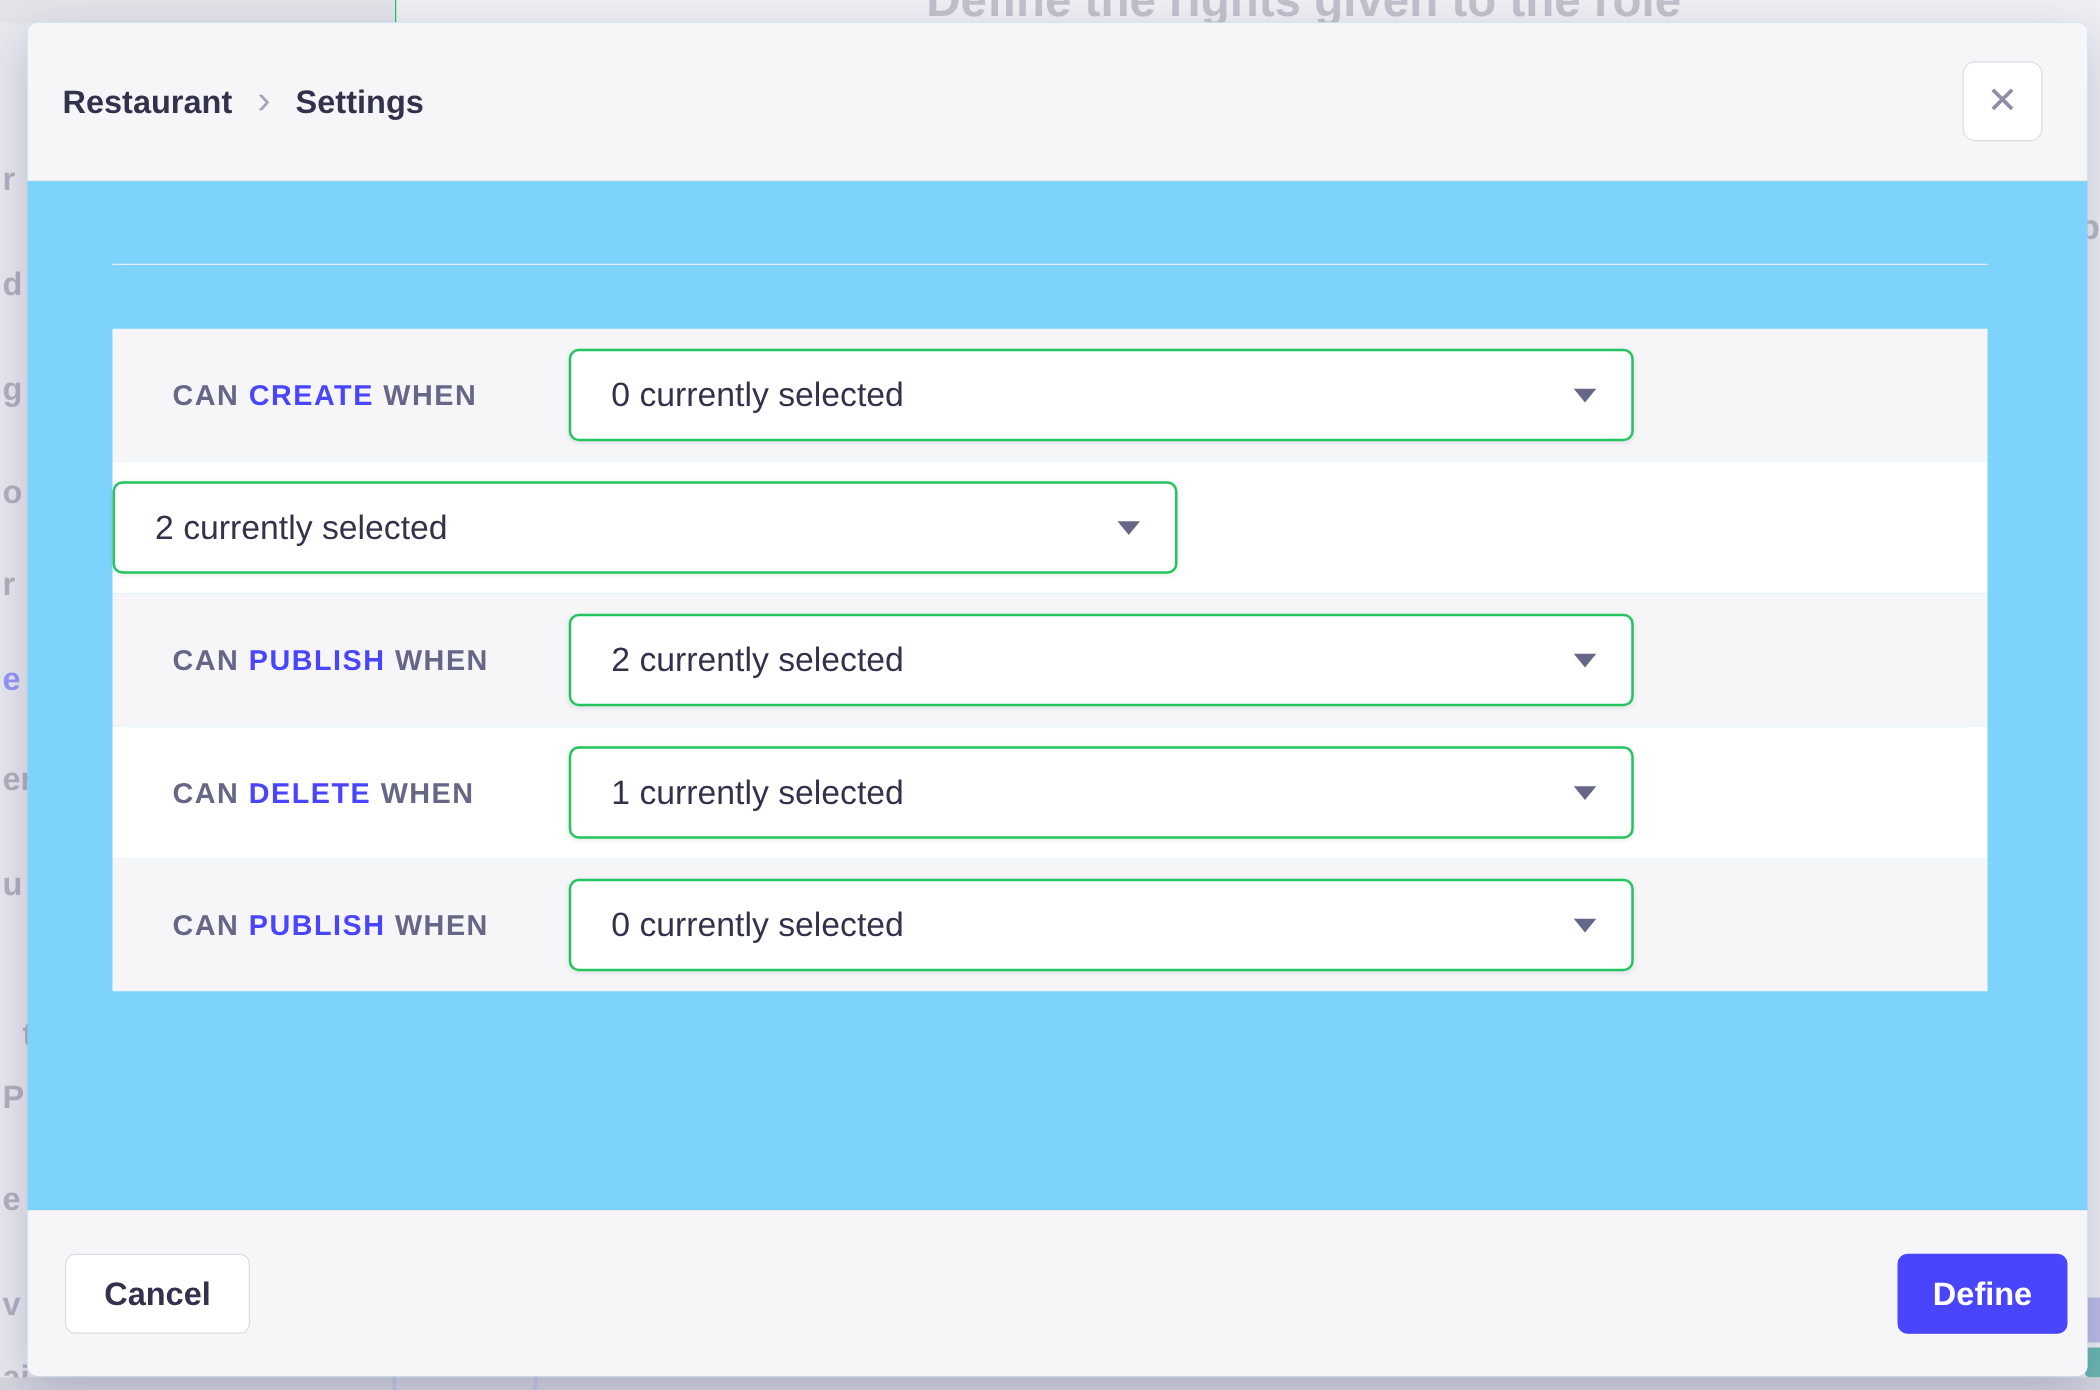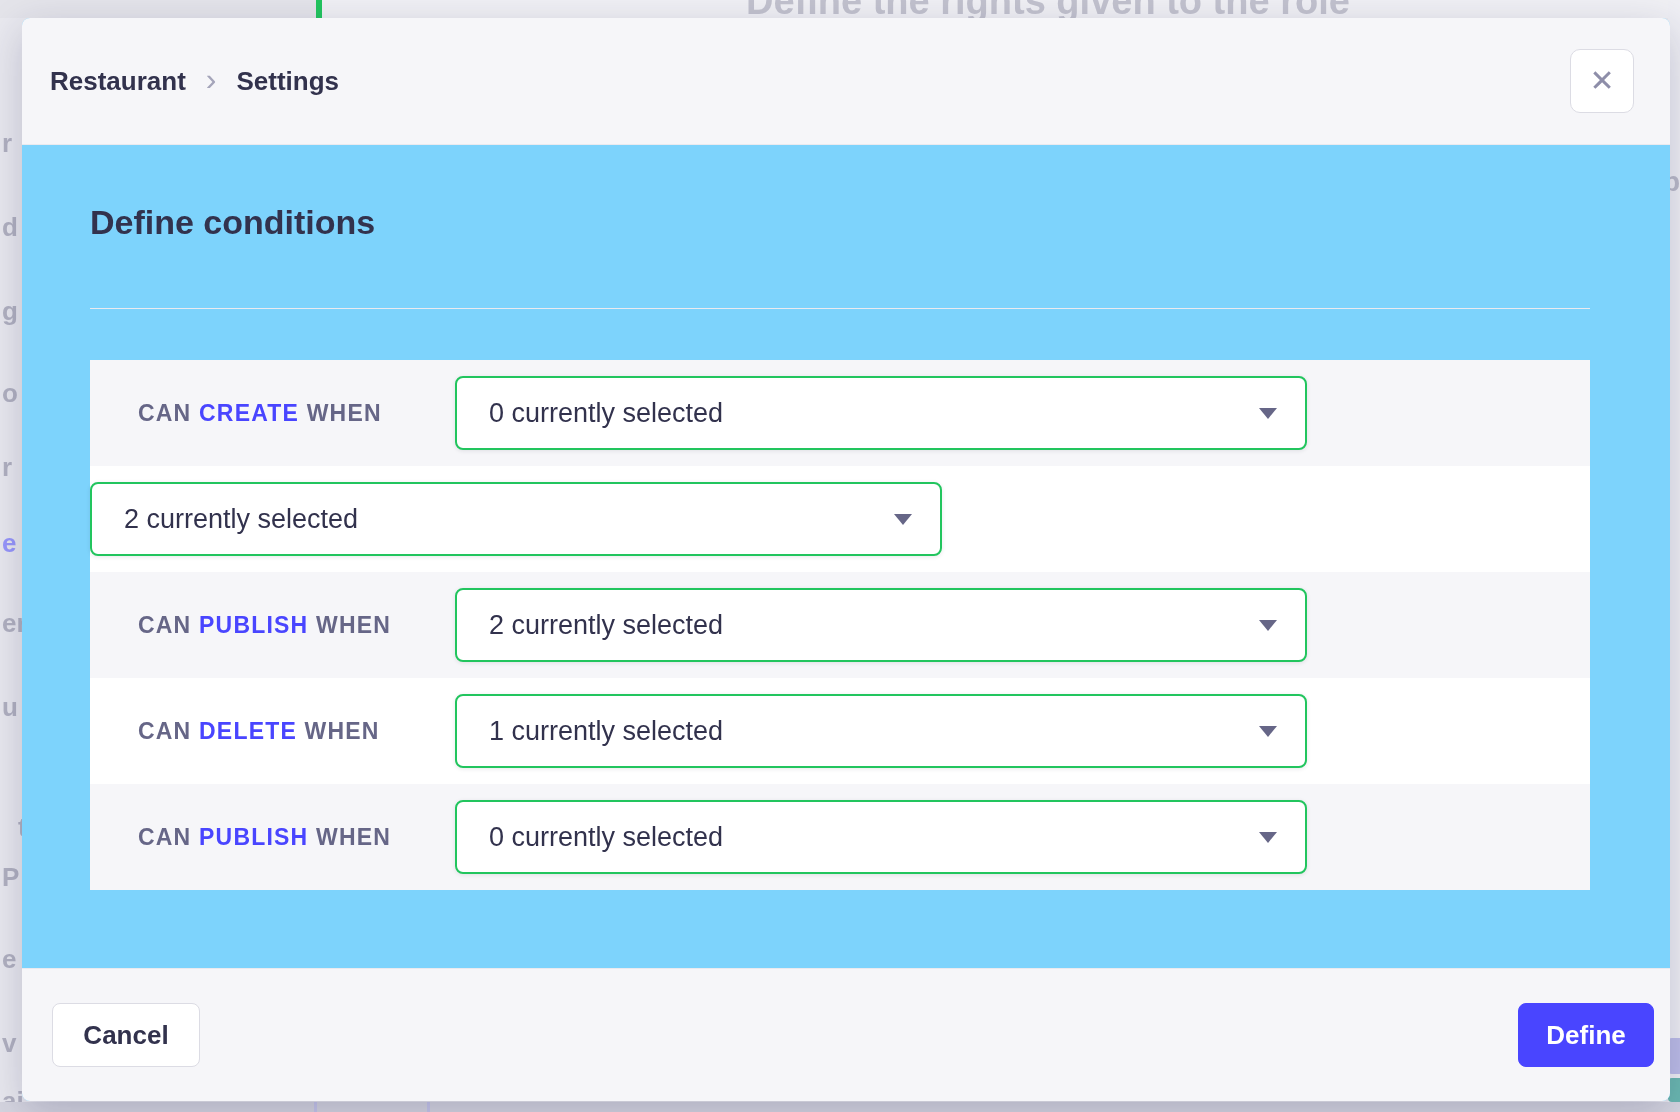--- a/index.html
+++ b/index.html
@@ -6,21 +6,21 @@
   html, body { width: 1680px; height: 1112px; overflow: hidden; }
   body {
     position: relative;
     font-family: "Liberation Sans", sans-serif;
     background: #e9e9ef;
   }
 
   
   .backdrop { position: absolute; inset: 0; }
   .bd-topbar-left  { position: absolute; left: 0; top: 0; width: 316px; height: 18px; background: #e4e4ea; }
-  .bd-topbar-right { position: absolute; left: 316px; top: 0; right: 0; height: 18px; background: #f0f0f4; border-left: 6px solid #22c55e; }
+  .bd-topbar-right { position: absolute; left: 316px; top: 0; right: 0; height: 18px; background: #f0f0f4; border-left: 1px solid #22c55e; }
   .bd-heading {
     position: absolute; left: 424px; top: -20px;
     font-size: 38px; font-weight: 700; color: #c2c2ce; white-space: nowrap;
   }
   .bd-bottombar { position: absolute; left: 0; bottom: 0; width: 100%; height: 10px; background: #d6d6e0; }
   .bd-vline-1 { position: absolute; left: 314px; bottom: 0; width: 3px; height: 10px; background: #c7c7ea; }
   .bd-vline-2 { position: absolute; left: 427px; bottom: 0; width: 3px; height: 10px; background: #c7c7ea; }
   .edge-frags { position: absolute; left: 0; top: 0; width: 22px; height: 1112px; }
   .edge-frag {
     position: absolute; left: 2px; font-size: 26px; font-weight: 700;
@@ -150,21 +150,20 @@
       <span class="crumb">Restaurant</span>
       <span class="crumb-sep">›</span>
       <span class="crumb">Settings</span>
     </div>
     <div class="close-btn">
       <span class="close-x">✕</span>
     </div>
   </div>
 
   <div class="modal-body">
-    <h1 class="modal-title">Define conditions</h1>
     <div class="title-divider"></div>
 
     <div class="rows">
 
       <div class="cond-row alt">
         <div class="cond-label">
           <span>CAN</span>
           <span class="cond-action">CREATE</span>
           <span>WHEN</span>
         </div>

